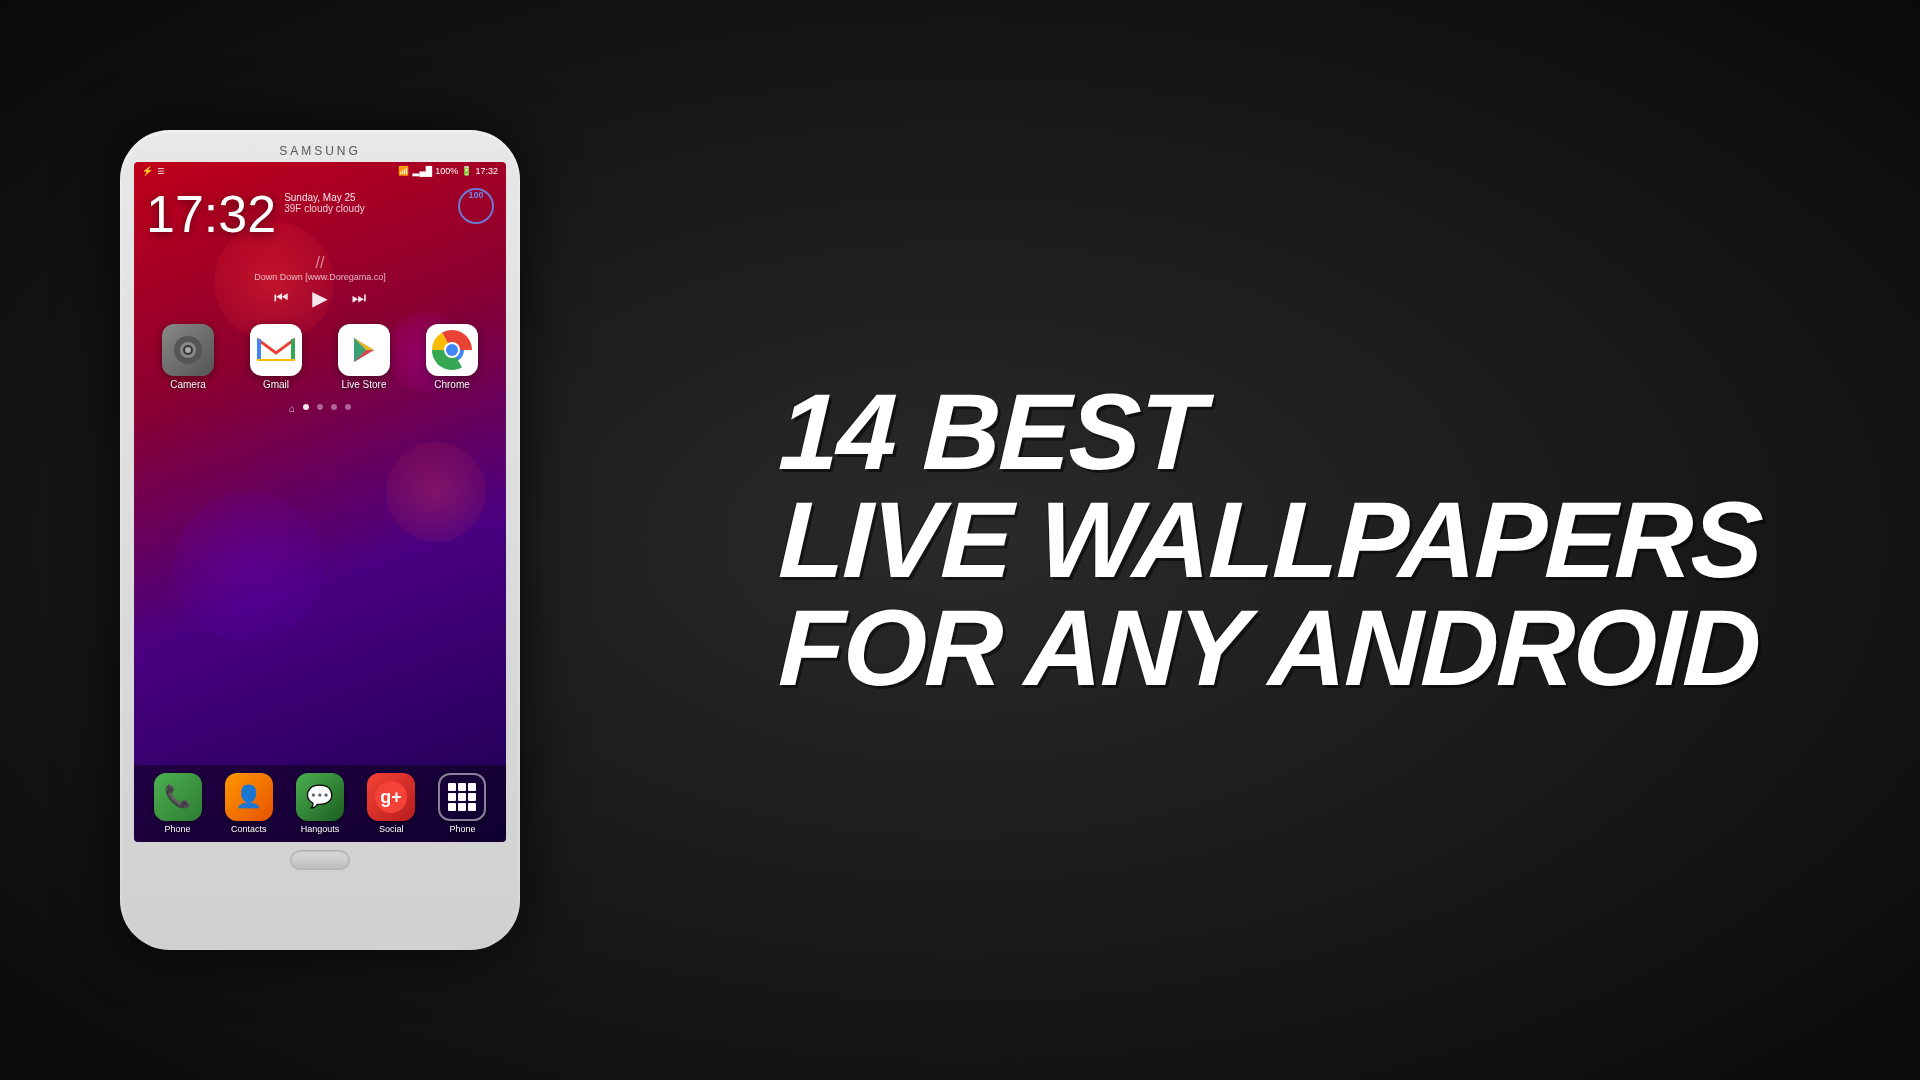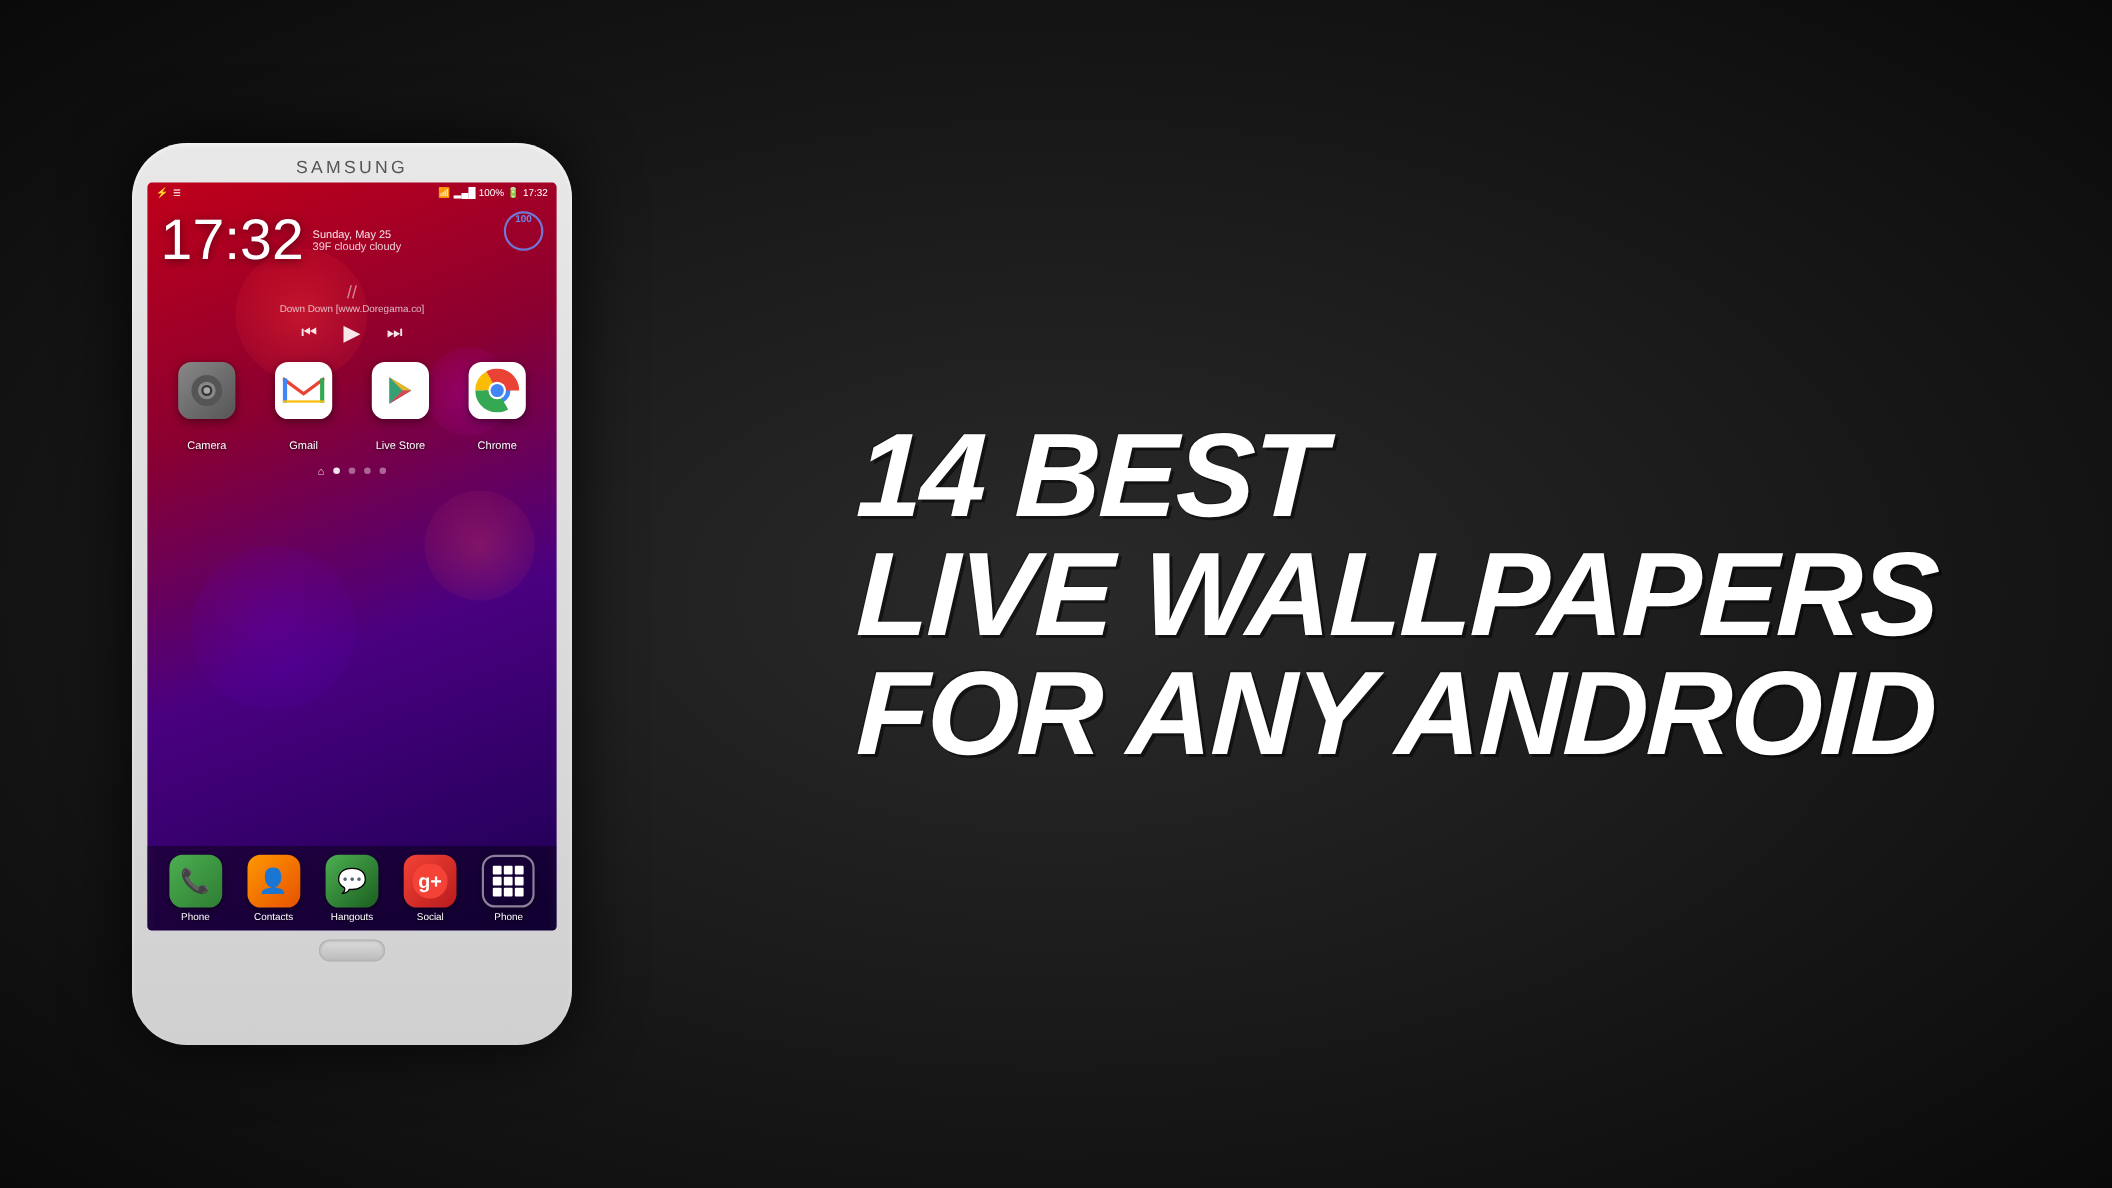--- a/index.html
+++ b/index.html
@@ -32,21 +32,21 @@
       border-radius: 50px;
       padding: 14px;
       box-shadow: 0 0 60px rgba(0,0,0,0.8), inset 0 2px 4px rgba(255,255,255,0.5);
       display: flex;
       flex-direction: column;
       align-items: center;
       position: relative;
     }
 
     .samsung-logo {
-      font-size: 16px;
+      font-size: 12px;
       color: #555;
       letter-spacing: 3px;
       text-align: center;
       margin-bottom: 4px;
       font-weight: 300;
     }
 
     
     .phone-screen {
       width: 372px;
@@ -99,21 +99,21 @@
       font-size: 52px;
       color: white;
       font-weight: 200;
       line-height: 1;
       text-shadow: 0 2px 8px rgba(0,0,0,0.5);
     }
 
     .clock-info {
       text-align: left;
       margin-left: 8px;
-      margin-top: 16px;
+      margin-top: 4px;
     }
 
     .clock-date {
       font-size: 10px;
       color: white;
       opacity: 0.9;
     }
 
     .clock-weather {
       font-size: 10px;
@@ -230,21 +230,20 @@
       box-shadow: 0 2px 8px rgba(0,0,0,0.4);
       position: relative;
       overflow: hidden;
     }
 
     .app-label {
       font-size: 10px;
       color: white;
       text-align: center;
       text-shadow: 0 1px 3px rgba(0,0,0,0.8);
-      margin-top: 16px;
     }
 
     
     .icon-camera { background: linear-gradient(135deg, #888, #555); }
     .icon-gmail { background: white; }
     .icon-playstore { background: white; }
     .icon-chrome { background: white; }
 
     
     .page-dots {

